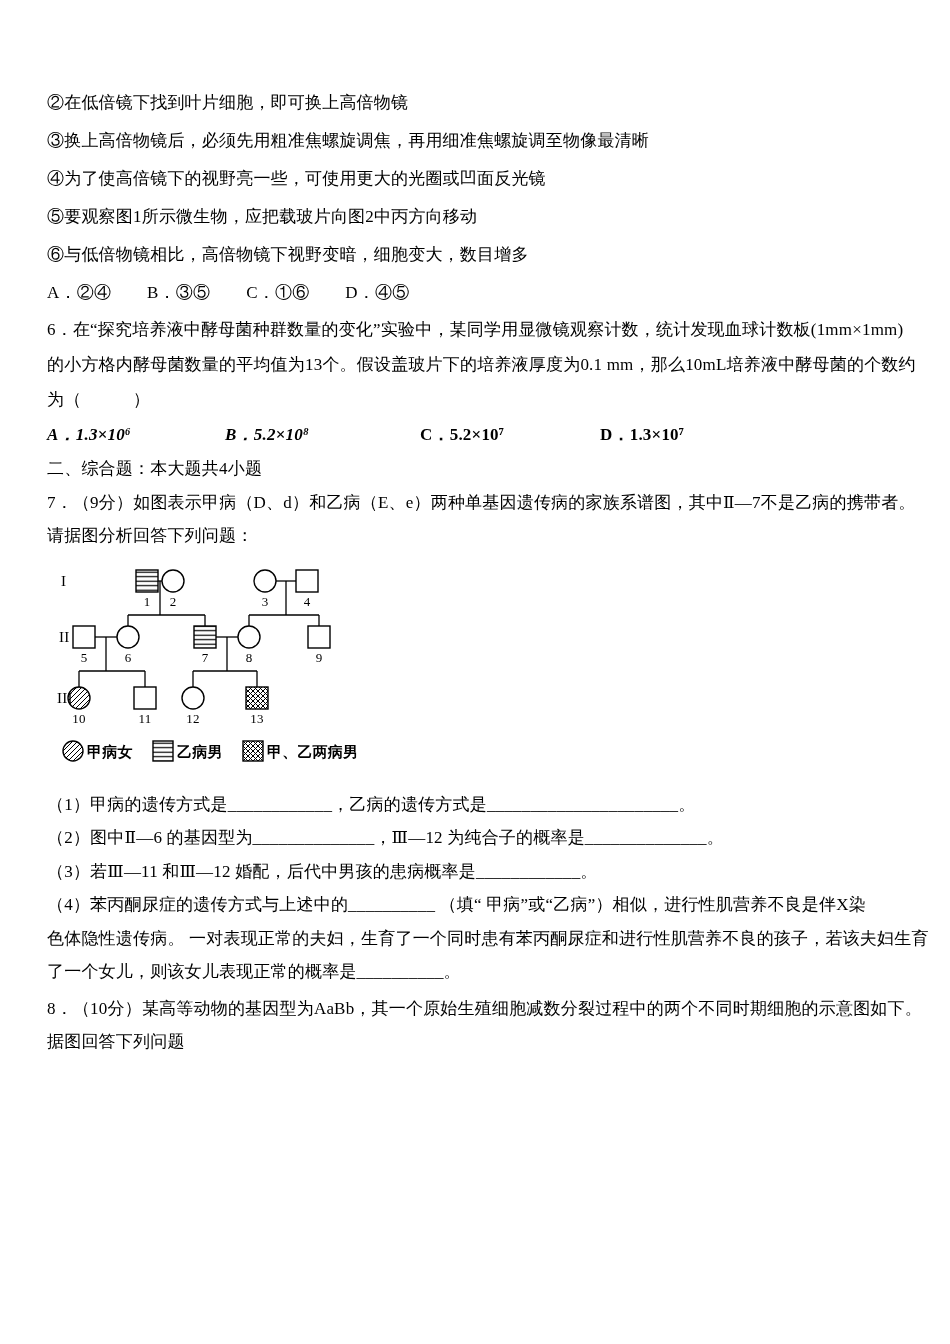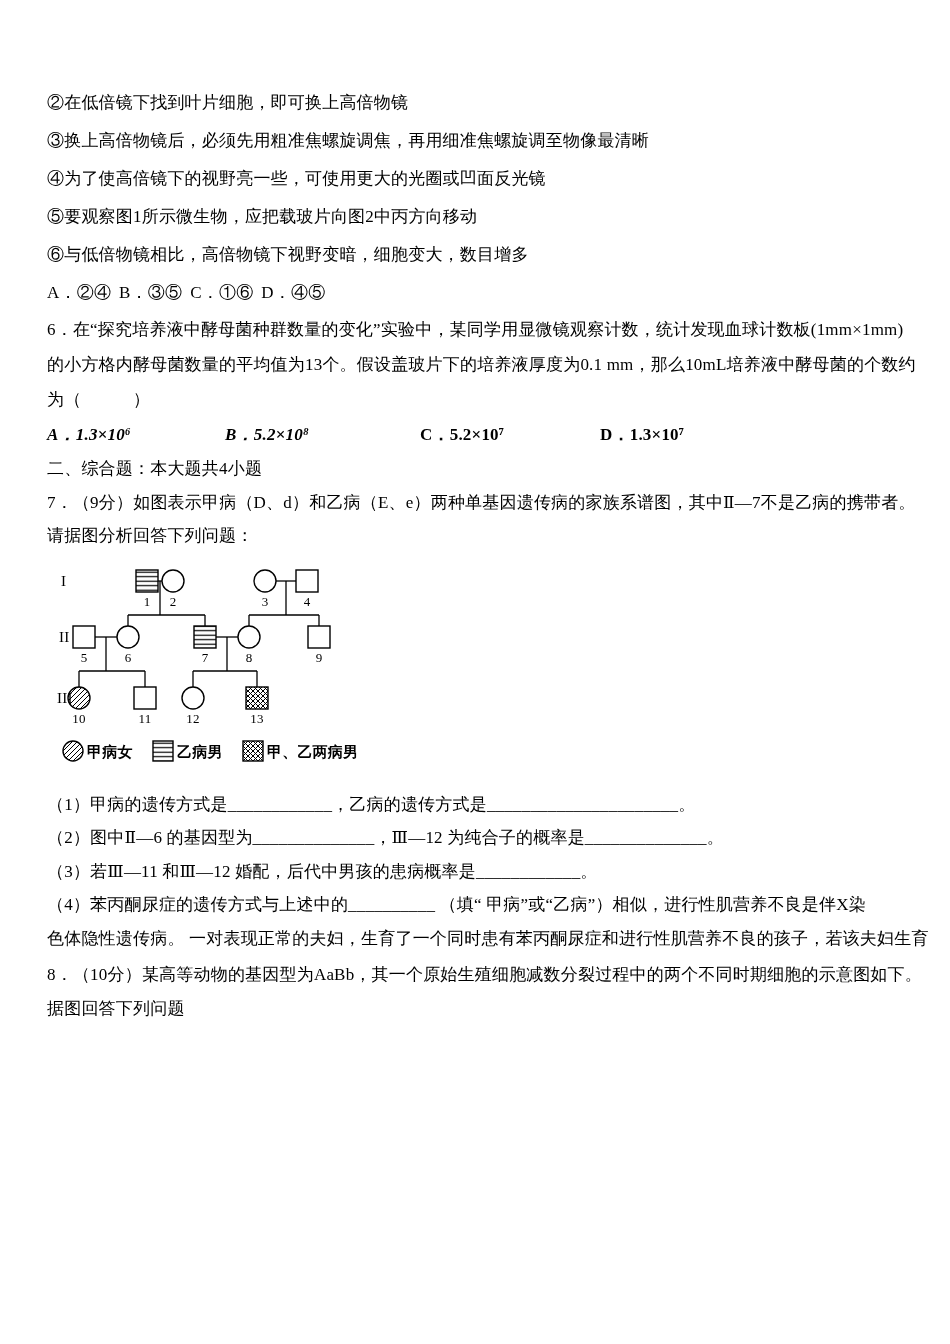--- a/index.html
+++ b/index.html
@@ -12,21 +12,21 @@
     color:#000;
     font-family:"Liberation Serif","DejaVu Serif",serif;
     font-size:17px;
     letter-spacing:0.2px;
     overflow:hidden;
   }
   .line{white-space:pre;}
   .blockA .line{line-height:38px;}
   .blockB .line{line-height:35px;}
   .blockC .line{line-height:33.5px;}
-  .optrow{display:flex;gap:8px;text-align:center;}
+  .optrow{display:flex;gap:36px;text-align:center;}
   .optrow6{display:flex;font-weight:bold;}
   .optrow6 span:nth-child(1){width:178px;font-style:italic;}
   .optrow6 span:nth-child(2){width:195px;font-style:italic;}
   .optrow6 span:nth-child(3){width:180px;}
   .figwrap{margin:6px 0 10px 6px;}
   svg text{font-family:"Liberation Serif","DejaVu Serif",serif;}
   .legend-text{font-weight:bold;}
 </style>
 </head>
 <body>
@@ -142,18 +142,19 @@
         <rect x="190" y="180" width="20" height="20" fill="url(#cross)" stroke="#000" stroke-width="1.4"></rect>
         <text x="214" y="196" font-size="15" class="legend-text">甲、乙两病男</text>
       </svg>
     </div>
 
     <div class="line">（1）甲病的遗传方式是____________，乙病的遗传方式是______________________。</div>
     <div class="line">（2）图中Ⅱ—6 的基因型为______________，Ⅲ—12 为纯合子的概率是______________。</div>
     <div class="line">（3）若Ⅲ—11 和Ⅲ—12 婚配，后代中男孩的患病概率是____________。</div>
     <div class="line">（4）苯丙酮尿症的遗传方式与上述中的__________ （填“ 甲病”或“乙病”）相似，进行性肌营养不良是伴X染</div>
     <div class="line">色体隐性遗传病。 一对表现正常的夫妇，生育了一个同时患有苯丙酮尿症和进行性肌营养不良的孩子，若该夫妇生育</div>
+    <div class="line">了一个女儿，则该女儿表现正常的概率是__________。</div>
 
     <div class="line" style="margin-top:3px;">8．（10分）某高等动物的基因型为AaBb，其一个原始生殖细胞减数分裂过程中的两个不同时期细胞的示意图如下。</div>
     <div class="line">据图回答下列问题</div>
   </div>
 
 </div>
 
 </body></html>

